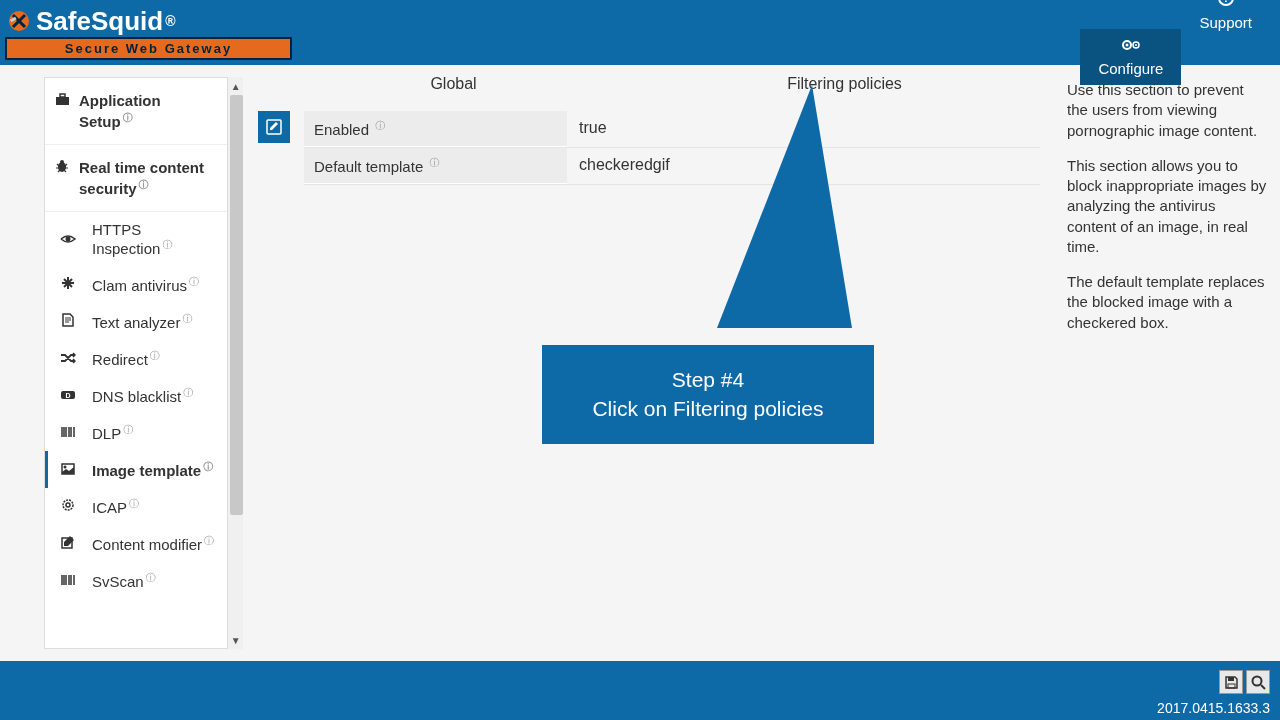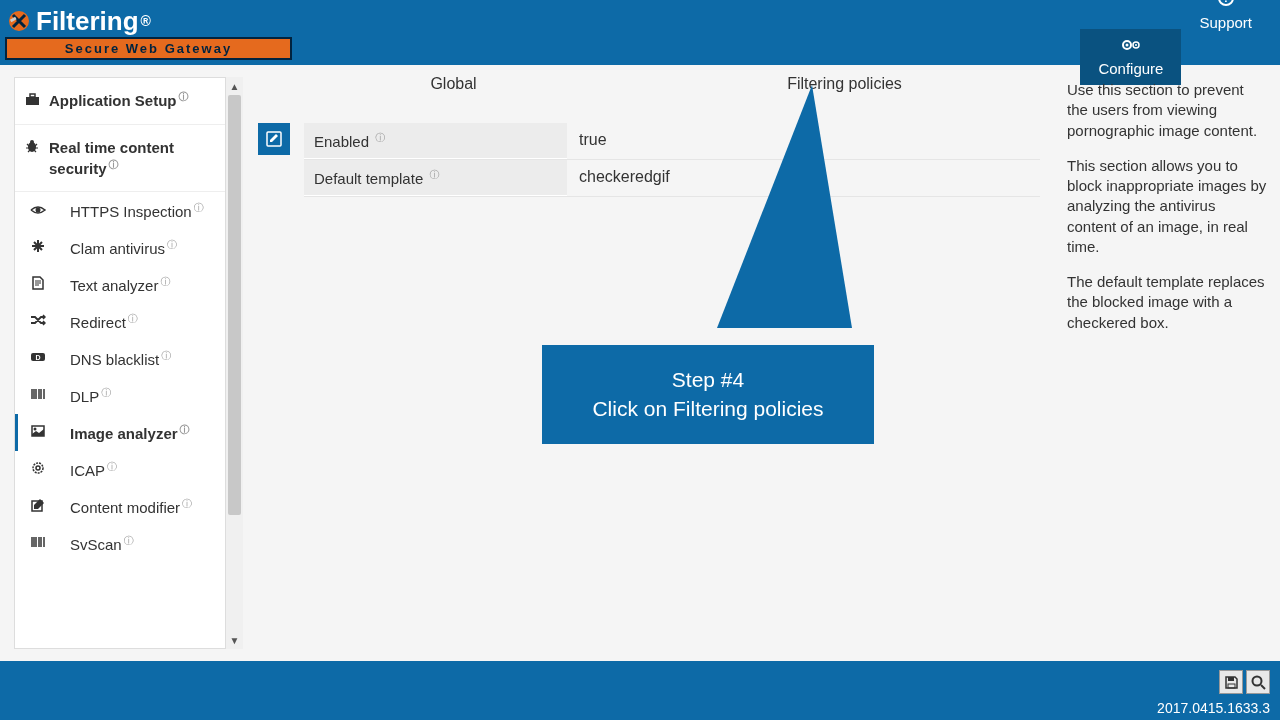--- a/index.html
+++ b/index.html
@@ -13,40 +13,40 @@
 .logo-reg { font-size: 14px; vertical-align: super; margin-left: 2px; }
 .logo-tag { background: #e56a1e; color: #00233f; font-size: 13px; letter-spacing: 2px; padding: 2px 8px; border: 2px solid #00233f; font-weight: bold; width: 287px; text-align: center; }
 .nav { display: flex; gap: 0; }
 .nav-item { color: white; text-align: center; padding: 8px 18px; cursor: pointer; font-size: 15px; }
 .nav-item.active { background: #0a5280; margin-top: 48px; }
 .nav-icon { font-size: 18px; display: block; margin-bottom: 2px; }
 
 
 .main { display: flex; height: 596px; background: #f5f5f5; }
 .sidebar-wrap { width: 243px; padding: 12px 0 12px 14px; display: flex; }
-.sidebar { width: 212px; background: white; border: 1px solid #ddd; overflow-y: auto; }
+.sidebar { width: 212px; background: white; border: 1px solid #ddd; overflow-y: auto; margin-left: 30px; }
 .scroller { width: 17px; background: #f0f0f0; position: relative; }
 .scroll-arrow { height: 18px; text-align: center; font-size: 10px; color: #555; cursor: pointer; display: flex; align-items: center; justify-content: center; }
 .scroll-arrow.down { position: absolute; bottom: 0; width: 100%; }
 .scroll-thumb { position: absolute; top: 18px; width: 13px; left: 2px; height: 420px; background: #c8c8c8; border-radius: 2px; }
 
 .side-section { padding: 12px 10px; border-bottom: 1px solid #eee; font-size: 15px; color: #333; font-weight: 600; display: flex; align-items: flex-start; gap: 8px; line-height: 1.4; }
 .side-section .icon { width: 16px; font-size: 14px; margin-top: 2px; flex-shrink: 0; }
 .info-sup { font-size: 10px; color: #999; vertical-align: super; margin-left: 2px; }
 
-.side-item { padding: 9px 10px 9px 12px; font-size: 15px; color: #333; display: flex; align-items: center; gap: 24px; cursor: pointer; border-left: 3px solid transparent; }
+.side-item { padding: 9px 10px 9px 12px; font-size: 15px; color: #333; display: flex; align-items: center; gap: 16px; cursor: pointer; border-left: 3px solid transparent; }
 .side-item.active { border-left-color: #0d6aa7; font-weight: 600; }
 .side-item .icon { width: 16px; font-size: 14px; text-align: center; flex-shrink: 0; }
 
 .content { flex: 1; padding: 0; display: flex; }
 .center { flex: 1; padding: 0 15px; position: relative; }
 .tabs { display: flex; height: 36px; align-items: flex-end; }
 .tab { flex: 1; text-align: center; padding: 8px; font-size: 16px; color: #333; cursor: pointer; }
 
-.config-row { display: flex; margin-top: 22px; }
+.config-row { display: flex; margin-top: 10px; }
 .edit-btn { width: 32px; height: 32px; background: #0d6aa7; color: white; display: flex; align-items: center; justify-content: center; font-size: 16px; margin-right: 14px; cursor: pointer; }
 .config-table { flex: 1; }
 .config-line { display: flex; border-bottom: 1px solid #e5e5e5; }
 .config-label { width: 263px; background: #ececec; padding: 8px 10px; font-size: 15px; color: #333; border-bottom: 1px solid #fff; }
 .config-value { flex: 1; padding: 8px 12px; font-size: 16px; color: #333; }
 
 .right-panel { width: 225px; padding: 15px 12px; font-size: 15px; color: #333; line-height: 1.35; }
 .right-panel p { margin-bottom: 15px; }
 
 
@@ -67,21 +67,21 @@
 <div class="header">
   <div class="logo-area">
     <div class="logo-top">
       <span class="logo-icon">
         <svg width="28" height="28" viewBox="0 0 28 28">
             <circle cx="14" cy="14" r="10" fill="#e56a1e"></circle>
             <path d="M8 8 L20 20 M20 8 L8 20" stroke="#00233f" stroke-width="3"></path>
             <rect x="5" y="11" width="6" height="3" fill="#ccc" transform="rotate(-30 8 12)"></rect>
           </svg>
       </span>
-      <span>Filtering</span>
+      <span>SafeSquid</span>
       <span class="logo-reg">®</span>
     </div>
     <div class="logo-tag">Secure Web Gateway</div>
   </div>
   <div class="nav">
     <div class="nav-item active">
       <span class="nav-icon">
         <svg width="22" height="16" viewBox="0 0 22 16">
             <circle cx="7" cy="8" r="4" fill="none" stroke="white" stroke-width="2"></circle>
             <circle cx="7" cy="8" r="1.5" fill="white"></circle>
@@ -165,21 +165,21 @@
               <path d="M1 1 L1 11 M3 1 L3 11 M5 1 L5 11 M8 1 L8 11 M10 1 L10 11 M13 1 L13 11" stroke="#333" stroke-width="1.5"></path>
             </svg></span>
         <span><span>DLP</span><span class="info-sup">ⓘ</span></span>
       </div>
       <div class="side-item active">
         <span class="icon"><svg width="14" height="12" viewBox="0 0 14 12">
               <rect x="1" y="1" width="12" height="10" fill="none" stroke="#333" stroke-width="1.5"></rect>
               <circle cx="4" cy="4" r="1.5" fill="#333"></circle>
               <path d="M1 9 L5 6 L8 8 L13 4 L13 11 L1 11 Z" fill="#333"></path>
             </svg></span>
-        <span><span>Image analyzer</span><span class="info-sup">ⓘ</span></span>
+        <span><span>Image template</span><span class="info-sup">ⓘ</span></span>
       </div>
       <div class="side-item">
         <span class="icon"><svg width="14" height="14" viewBox="0 0 14 14">
               <circle cx="7" cy="7" r="5" fill="none" stroke="#333" stroke-width="1.5" stroke-dasharray="2 1"></circle>
               <circle cx="7" cy="7" r="2" fill="none" stroke="#333" stroke-width="1.5"></circle>
             </svg></span>
         <span><span>ICAP</span><span class="info-sup">ⓘ</span></span>
       </div>
       <div class="side-item">
         <span class="icon"><svg width="14" height="14" viewBox="0 0 14 14">

